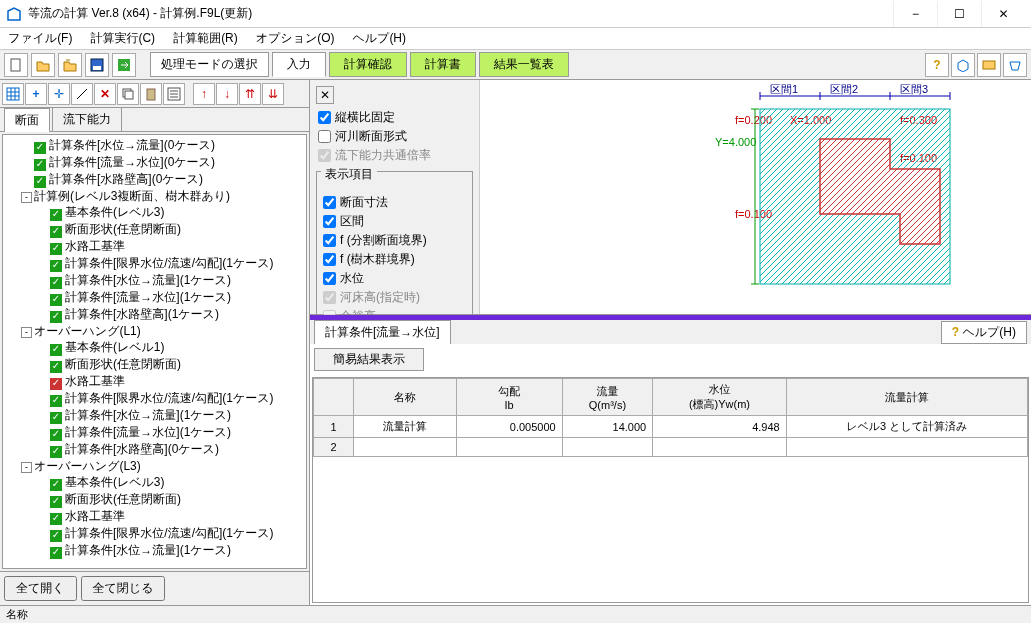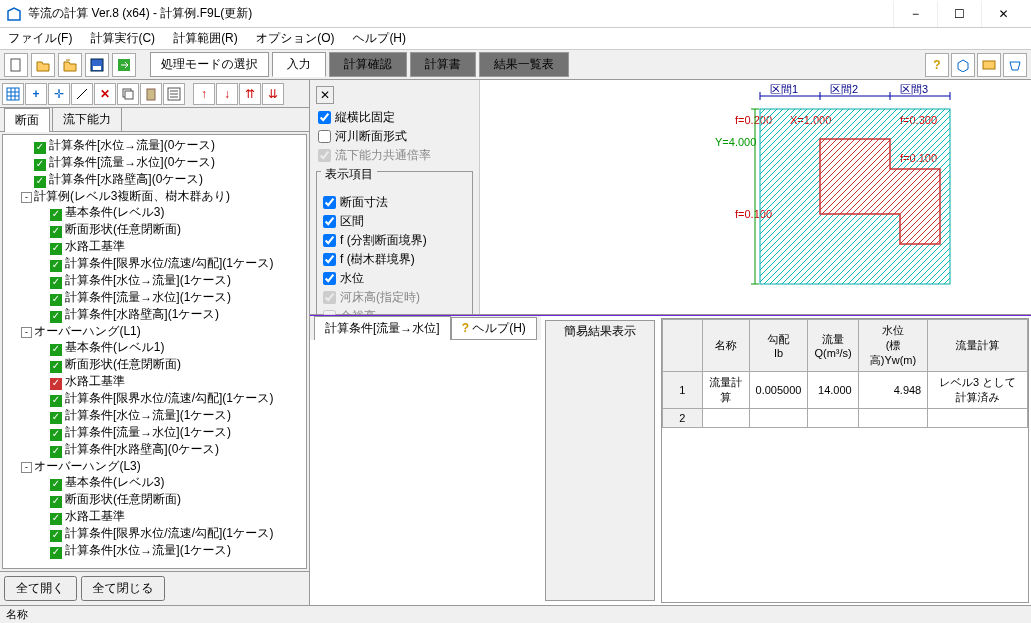--- a/index.html
+++ b/index.html
@@ -7,21 +7,21 @@
   .titlebar { height:28px; background:#fff; border-bottom:1px solid #ccc; display:flex; align-items:center; padding:0 6px; }
   .titlebar .icon { width:16px;height:16px; margin-right:6px; display:inline-block; }
   .titlebar .title { flex:1; }
   .titlebar .winbtn { width:44px; height:26px; display:flex; align-items:center; justify-content:center; border-left:1px solid #eee;}
   .menubar { height:22px; background:#fff; border-bottom:1px solid #ccc; padding:0 4px; display:flex; align-items:flex-end; gap:10px;}
   .menubar span { padding:2px 4px; }
   .toolbar { height:30px; background:#f0f0f0; border-bottom:1px solid #999; display:flex; align-items:center; padding:2px 4px; gap:3px;}
   .toolbtn { width:24px;height:24px;border:1px solid #aaa;background:#fff;display:flex;align-items:center;justify-content:center;}
   .sep { width:8px; }
   .modelabel { border:1px solid #999; padding:3px 10px; background:#fff;}
-  .modetab { border:1px solid #999; padding:3px 14px; background:#737373;}
+  .modetab { border:1px solid #999; padding:3px 14px; background:#bef264;}
   .modetab.active { background:#fff; border-bottom:1px solid #fff; position:relative; }
   .rightbar { margin-left:auto; display:flex; gap:2px; }
 
   .body { display:flex; height:calc(623px - 28px - 22px - 30px - 18px); }
   .leftpanel { width:310px; border-right:1px solid #999; display:flex; flex-direction:column; background:#f0f0f0;}
   .lefttoolbar { height:28px; border-bottom:1px solid #999; display:flex; align-items:center; padding:2px; gap:1px; background:#f0f0f0;}
   .smbtn { width:22px;height:22px;border:1px solid #aaa;background:#fff;display:flex;align-items:center;justify-content:center;}
   .tabstrip { height:24px; display:flex; align-items:flex-end; padding-left:4px; background:#f0f0f0; border-bottom:1px solid #999;}
   .tabstrip .tab { border:1px solid #999; border-bottom:none; padding:3px 10px; background:#f0f0f0; margin-right:2px;}
   .tabstrip .tab.active { background:#fff; position:relative; top:1px;}
@@ -44,21 +44,21 @@
   .groupbox { border:1px solid #999; margin-top:6px; padding:4px;}
   .groupbox .gtitle { position:relative; top:-10px; background:#f0f0f0; padding:0 4px; display:inline-block;font-family:Liberation Mono, monospace;}
   .closex { width:18px;height:18px;border:1px solid #999;display:flex;align-items:center;justify-content:center;margin-bottom:4px;}
   .diag { flex:1; position:relative; background:#fff;}
   .diag svg { position:absolute; top:4px; left:40px;}
   .seclabel { position:absolute; font-size:11px; color:#008;}
   .annot { position:absolute; font-size:11px; }
   .annot.red { color:#c00;}
   .annot.green { color:#090;}
 
-  .resultarea { flex:1; display:flex; border-top:1px solid #6d28d9;justify-content:flex-end;}
+  .resultarea { flex:1; display:flex; flex-direction:column; border-top:5px solid #6d28d9;justify-content:flex-end;}
   .restabs { height:24px; display:flex; align-items:flex-end; padding:2px 4px 0; background:#f0f0f0;}
   .restabs .tab { border:1px solid #999; border-bottom:none; padding:3px 10px; background:#fff;}
   .helpbtn { margin-left:auto; border:1px solid #999;padding:2px 10px;background:#fff;}
   .filterbtn { margin:4px; padding:2px 10px; width:110px; border:1px solid #999; background:#f0f0f0; text-align:center;}
   .grid { flex:1; margin:2px; border:1px solid #999; background:#fff; overflow:hidden;}
   table.res { border-collapse:collapse; width:100%;}
   table.res th, table.res td { border:1px solid #aaa; padding:3px 6px; text-align:center; font-size:11px;}
   table.res th { background:#f0f0f0; font-weight:normal;}
   table.res td.rownum { background:#f0f0f0; width:40px;}
   table.res td.right { text-align:right;}

